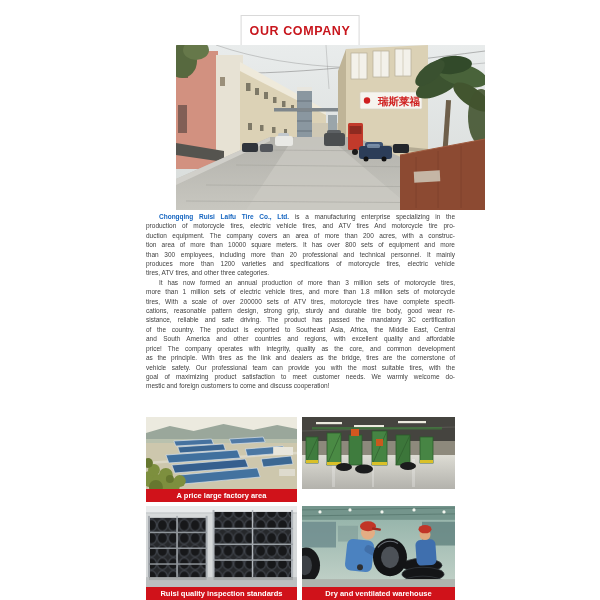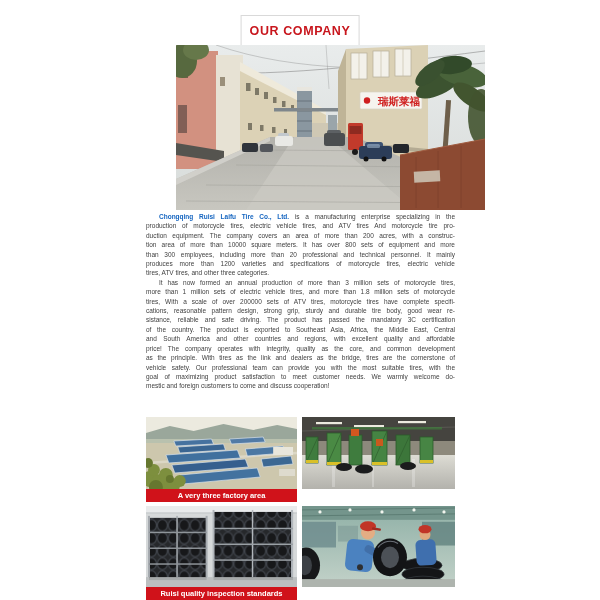--- a/index.html
+++ b/index.html
@@ -225,21 +225,21 @@
               <circle cx="20" cy="58" r="7"></circle>
               <circle cx="34" cy="64" r="6"></circle>
           </g>
           <g fill="#66772f">
             <circle cx="10" cy="70" r="7"></circle>
               <circle cx="24" cy="62" r="4"></circle>
               <circle cx="2" cy="46" r="5"></circle>
           </g>
         </svg>
       </div>
-      <figcaption class="gcap">A very three factory area</figcaption>
+      <figcaption class="gcap">A price large factory area</figcaption>
     </figure>
 
     <figure class="gcell">
       <div class="gph r1">
         <svg viewBox="0 0 153 72" preserveAspectRatio="none">
           <defs>
             <linearGradient id="flg" x1="0" y1="0" x2="0" y2="1">
               <stop offset="0" stop-color="#dddcd4"></stop>
                 <stop offset="1" stop-color="#b3b2ac"></stop>
             </linearGradient>
@@ -378,16 +378,17 @@
 
           <ellipse cx="88" cy="52" rx="17" ry="19" fill="#131416"></ellipse>
           <ellipse cx="88" cy="52" rx="9" ry="11" fill="#4c5157"></ellipse>
           <path d="M76,42 A16,18 0 0 1 96,38" stroke="#6b7178" stroke-width="1.2" fill="none"></path>
 
           <ellipse cx="4" cy="60" rx="14" ry="18" fill="#17181a"></ellipse>
           <ellipse cx="3" cy="60" rx="7" ry="10" fill="#3c4045"></ellipse>
           <rect x="0" y="74" width="153" height="8" fill="#aeb4ae"></rect>
         </svg>
       </div>
+      <figcaption class="gcap">Dry and ventilated warehouse</figcaption>
     </figure>
 
   </div>
 </div>
 
 </body></html>

